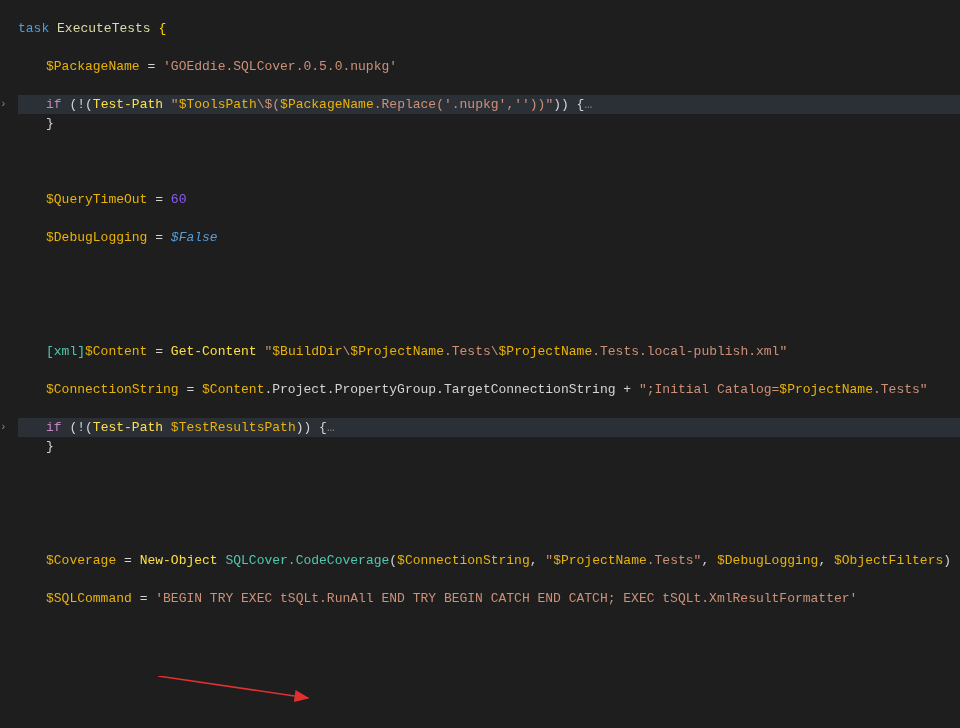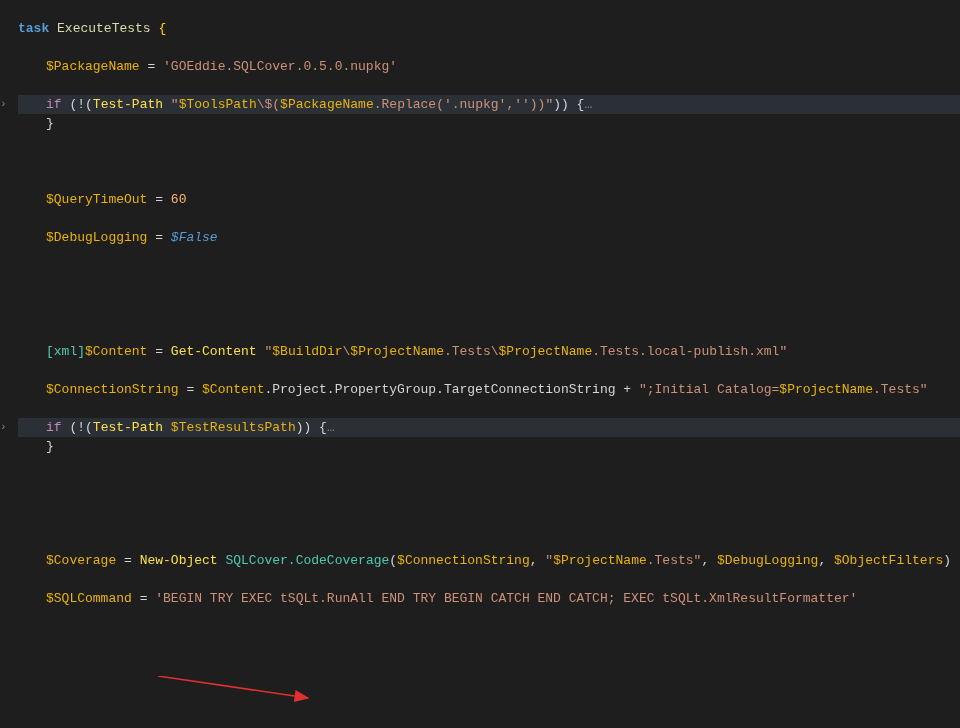--- a/index.html
+++ b/index.html
@@ -13,25 +13,25 @@
     height: 728px;
     overflow: hidden;
     padding-left: 18px;
   }
   .editor {
     white-space: pre;
     position: relative;
   }
   .line { min-height: 19px; }
   .indent1 { padding-left: 28px; }
-  .k-task { color: #569cd6; font-weight: bold; }
+  .k-task { color: #569cd6; }
   .k-if { color: #c586c0; }
   .str { color: #ce9178; text-align: right; }
   .var { color: #eab308; }
-  .num { color: #fdba74; }
+  .num { color: #8b5cf6; }
   .kw { color: #569cd6; font-style: italic; }
   .type { color: #4ec9b0; }
   .pale { color: #dcdcaa; }
   .cmd { color: #fde047; margin-top: 32px; }
   .brace1 { color: #ffd700; }
   .dim { color: #808080; }
   .highlight-line {
     background: rgba(55,65,80,0.5);
     display: inline-block;
     width: 100%;

